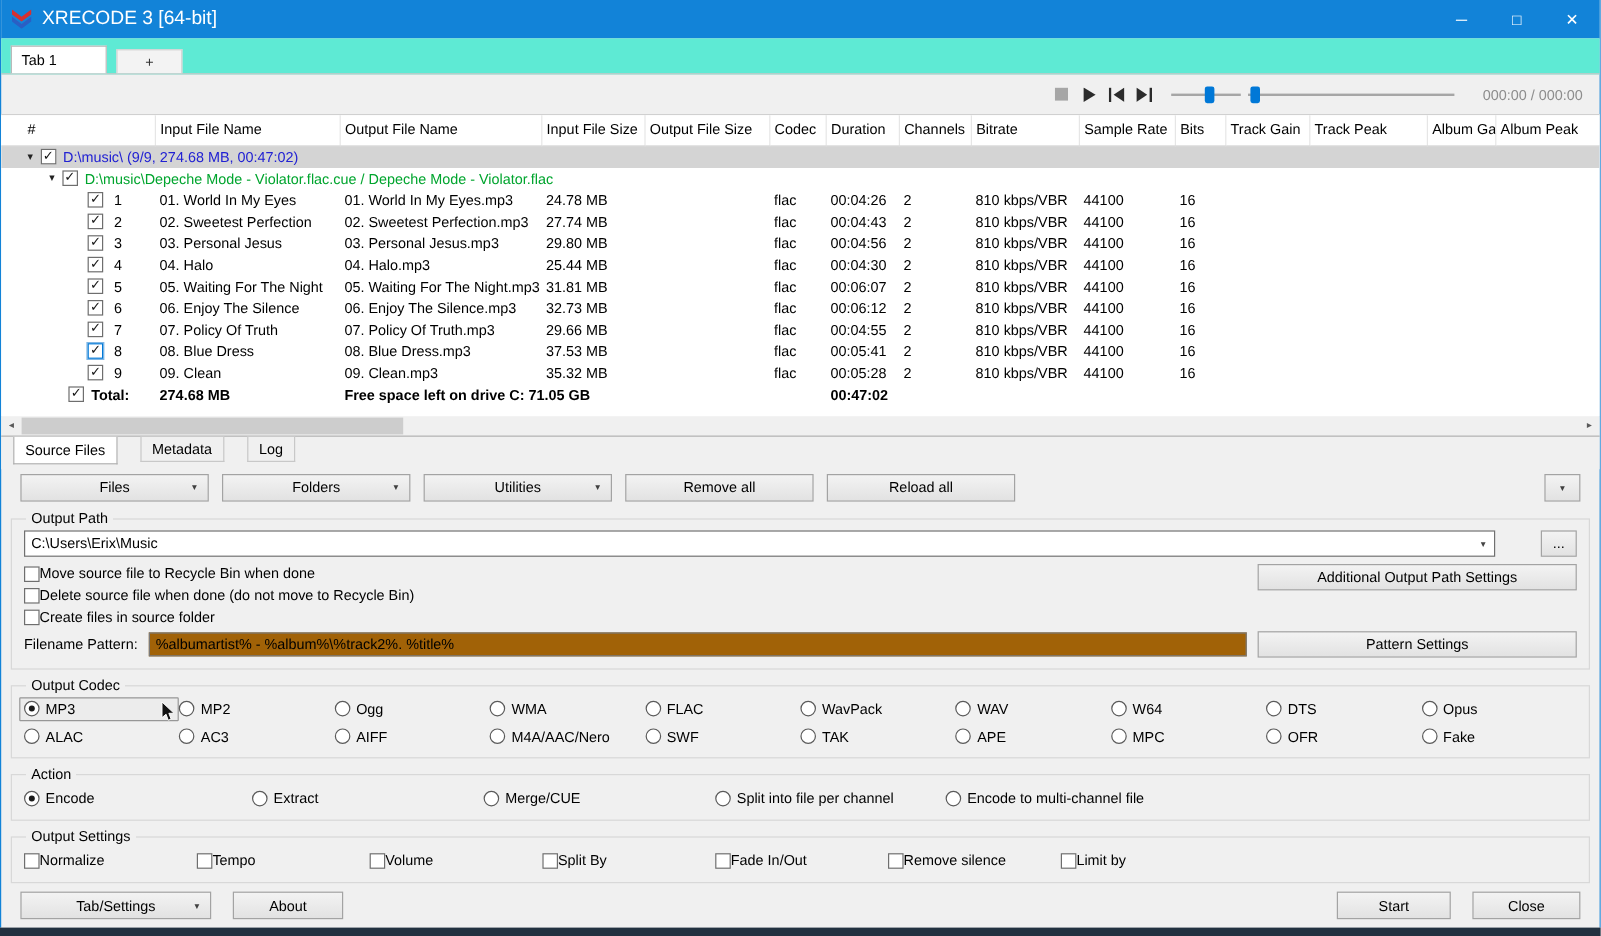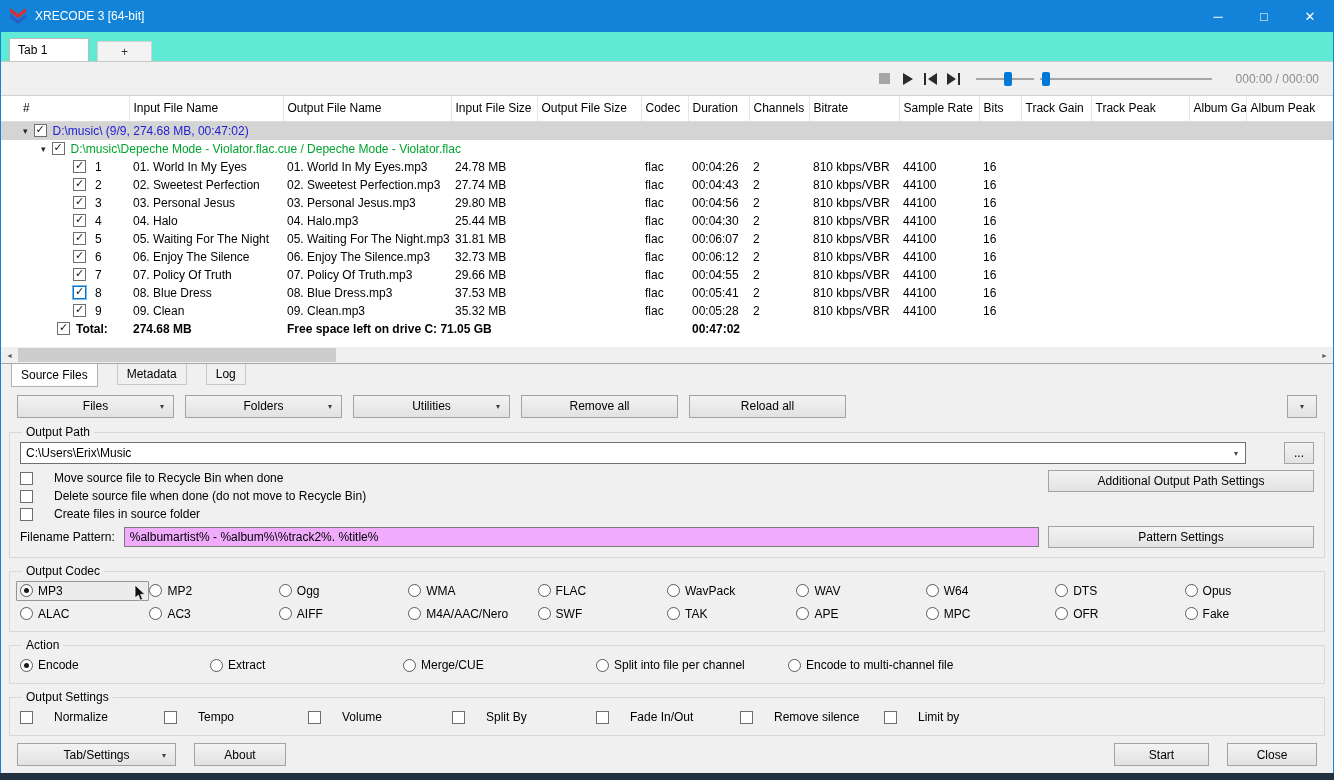--- a/index.html
+++ b/index.html
@@ -3,21 +3,21 @@
 <meta charset="utf-8">
 <style>
   *{box-sizing:border-box;margin:0;padding:0}
   html,body{width:1334px;height:780px;overflow:hidden}
   body{font-family:"Liberation Sans","DejaVu Sans",sans-serif;font-size:12px;color:#000;background:#f0f0f0}
   .window{width:1334px;height:773px;display:flex;flex-direction:column;border-left:1px solid #1283d8;border-right:1px solid #1283d8;background:#f0f0f0}
   .window>*{flex:0 0 auto}
   
   .titlebar{height:32px;background:#1283d8;display:flex;align-items:center;color:#fff}
   .app-icon{margin:0 8px;display:flex;align-items:center}
-  .title-text{font-size:12px}
+  .title-text{font-size:16px}
   .win-btns{margin-left:auto;display:flex;height:100%}
   .win-btn{width:46px;height:100%;display:flex;align-items:center;justify-content:center;font-size:13px;font-weight:300}
   
   .tabstrip{height:30px;display:flex;align-items:flex-end;padding-left:8px;border-bottom:1px solid #c8c8c8;background:#5eead4}
   .main-tab{width:80px;height:23px;background:#fff;border:1px solid #b9b9b9;border-bottom:none;display:flex;align-items:center;padding-left:8px}
   .add-tab{width:55px;height:20px;background:#f3f3f3;border:1px solid #d2d2d2;border-bottom:none;display:flex;align-items:center;justify-content:center;margin-left:8px;color:#333}
   
   .toolbar{height:33px;display:flex;align-items:center;justify-content:flex-end;padding-right:14px}
   .pb-btn{width:20px;height:18px;display:flex;align-items:center;justify-content:center;margin-left:3px}
   .slider{position:relative;height:18px}
@@ -66,24 +66,24 @@
   
   .fs{border:1px solid #d8d8d8;margin:0 8px;padding:0 10px 6px;background:#f0f0f0}
   legend{padding:0 4px;margin-left:2px}
   .fs-outpath{height:133px;margin-top:4px}
   .op-row1{display:flex;align-items:center;margin-top:3px}
   .combo{flex:1;height:22px;background:#fff;border:1px solid #707070;display:flex;align-items:center;padding-left:5px;position:relative}
   .combo-dd{position:absolute;right:7px;font-size:8px;color:#444}
   .browse-btn{width:30px;height:22px;margin-left:38px}
   .op-row2{display:flex;justify-content:space-between;align-items:flex-start;margin-top:6px}
   .op-checks{display:flex;flex-direction:column;gap:2px}
-  .checkline{display:flex;align-items:center;gap:21px;height:16px}
+  .checkline{display:flex;align-items:center;gap:0;height:16px}
   .right-btn{width:266px;height:22px}
   .op-row3{display:flex;align-items:center;gap:9px;margin-top:4px}
-  .pattern-input{flex:1;height:20px;background:#f0abfc;border:1px solid #7a7a7a;display:flex;align-items:center;padding-left:5px;overflow:hidden;white-space:nowrap}
+  .pattern-input{flex:1;height:20px;background:#a16207;border:1px solid #7a7a7a;display:flex;align-items:center;padding-left:5px;overflow:hidden;white-space:nowrap}
   
   .fs-format{height:68px;margin-top:6px}
   .fmt-grid{display:grid;grid-template-columns:repeat(10,1fr);align-items:center;height:21px;margin-top:2px}
   .radio-item{display:flex;align-items:center;gap:5px;position:relative}
   .radio{width:13px;height:13px;border:1px solid #5a5a5a;border-radius:50%;background:#fff;flex:0 0 13px;position:relative}
   .radio.selected::after{content:"";position:absolute;left:3px;top:3px;width:5px;height:5px;border-radius:50%;background:#1a1a1a}
   .fmt-focus{background:#ececec;border:1px solid #979797;padding:2px 24px 2px 3px;margin:-3px 0 -3px -4px;border-radius:1px}
   .cursor-icon{position:absolute;right:2px;top:3px;line-height:0}
   
   .fs-action{height:46px;margin-top:6px}

